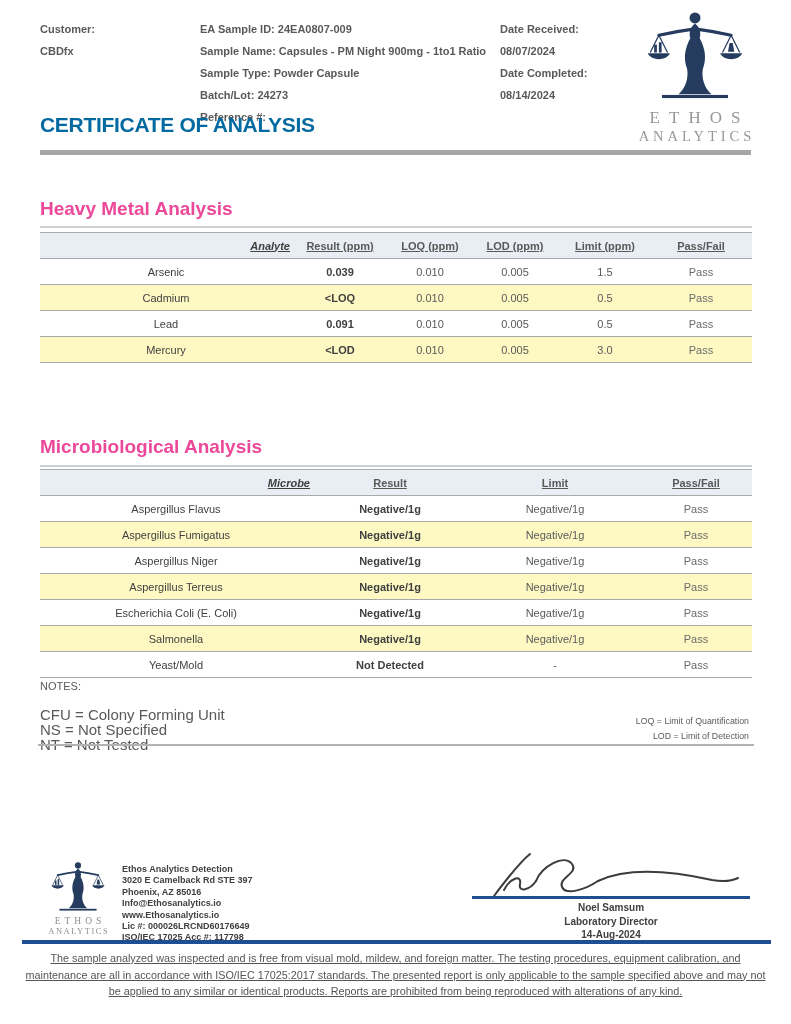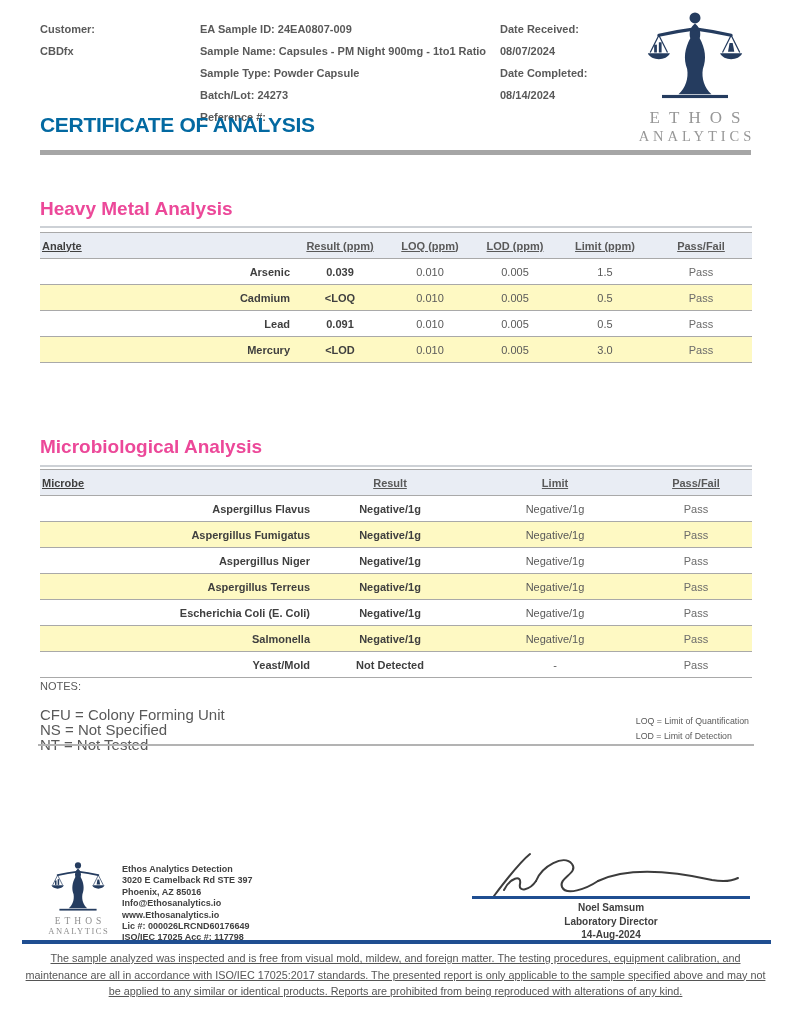--- a/index.html
+++ b/index.html
@@ -32,30 +32,30 @@
   .sec-rule { position:absolute; left:40px; width:712px; height:2px; background:#cdd1d6; }
 
   
   .coa-table { position:absolute; left:40px; width:712px; border-top:1px solid #a9a9a9; font-size:11px; }
   .t-row { display:grid; align-items:center; height:26px; border-bottom:1px solid #a9a9a9; background:#ffffff; }
   .t-row.alt { background:#fef9c3; }
   .t-row.head { background:#e9edf4; font-weight:bold; color:#4a4a4a; }
   .hm .t-row { grid-template-columns:250px 100px 80px 90px 90px 102px; }
   .mb .t-row { grid-template-columns:270px 160px 170px 112px; }
   .cell { text-align:center; color:#595959; }
-  .cell.name { text-align:right; padding-left:2px; font-weight:bold; color:#3f3f3f; }
+  .cell.name { text-align:center; padding-left:2px; font-weight:normal; color:#3f3f3f; }
   .cell.strong { font-weight:bold; color:#3f3f3f; }
   .cell.pass { color:#6b6b6b; }
   .t-row.head .cell span { text-decoration:underline; }
-  .t-row.head .cell.name { text-align:left; font-weight:bold; }
+  .t-row.head .cell.name { text-align:right; font-weight:bold;font-style:italic; }
 
   
   .notes-label { position:absolute; left:40px; top:680px; font-size:11px; color:#595959; }
   .notes-left { position:absolute; left:40px; top:707px; font-size:15px; line-height:15px; color:#595959; }
-  .notes-right { position:absolute; right:42px; top:714px; font-size:8.8px; line-height:15px; color:#595959; }
+  .notes-right { position:absolute; right:42px; top:714px; font-size:8.8px; line-height:15px; color:#595959; text-align:right; }
   .notes-rule { position:absolute; left:38px; top:744px; width:716px; height:2px; background:#b3b3b3; }
 
   
   .f-logo { position:absolute; left:38px; top:861px; width:80px; text-align:center; }
   .f-logo svg { display:block; margin:0 auto; }
   .f-brand1 { font-family:"Liberation Serif", serif; color:#8f8f8f; font-size:9.5px; letter-spacing:4px; text-indent:4px; margin-top:1px; }
   .f-brand2 { font-family:"Liberation Serif", serif; color:#8f8f8f; font-size:8.5px; letter-spacing:1.5px; text-indent:1.5px; }
   .lab-info { position:absolute; left:122px; top:864px; font-size:9px; font-weight:bold; line-height:11.4px; color:#404040; }
   .signature-svg { position:absolute; left:480px; top:848px; }
   .sig-line { position:absolute; left:472px; top:896px; width:278px; height:3px; background:#1F4E91; }

